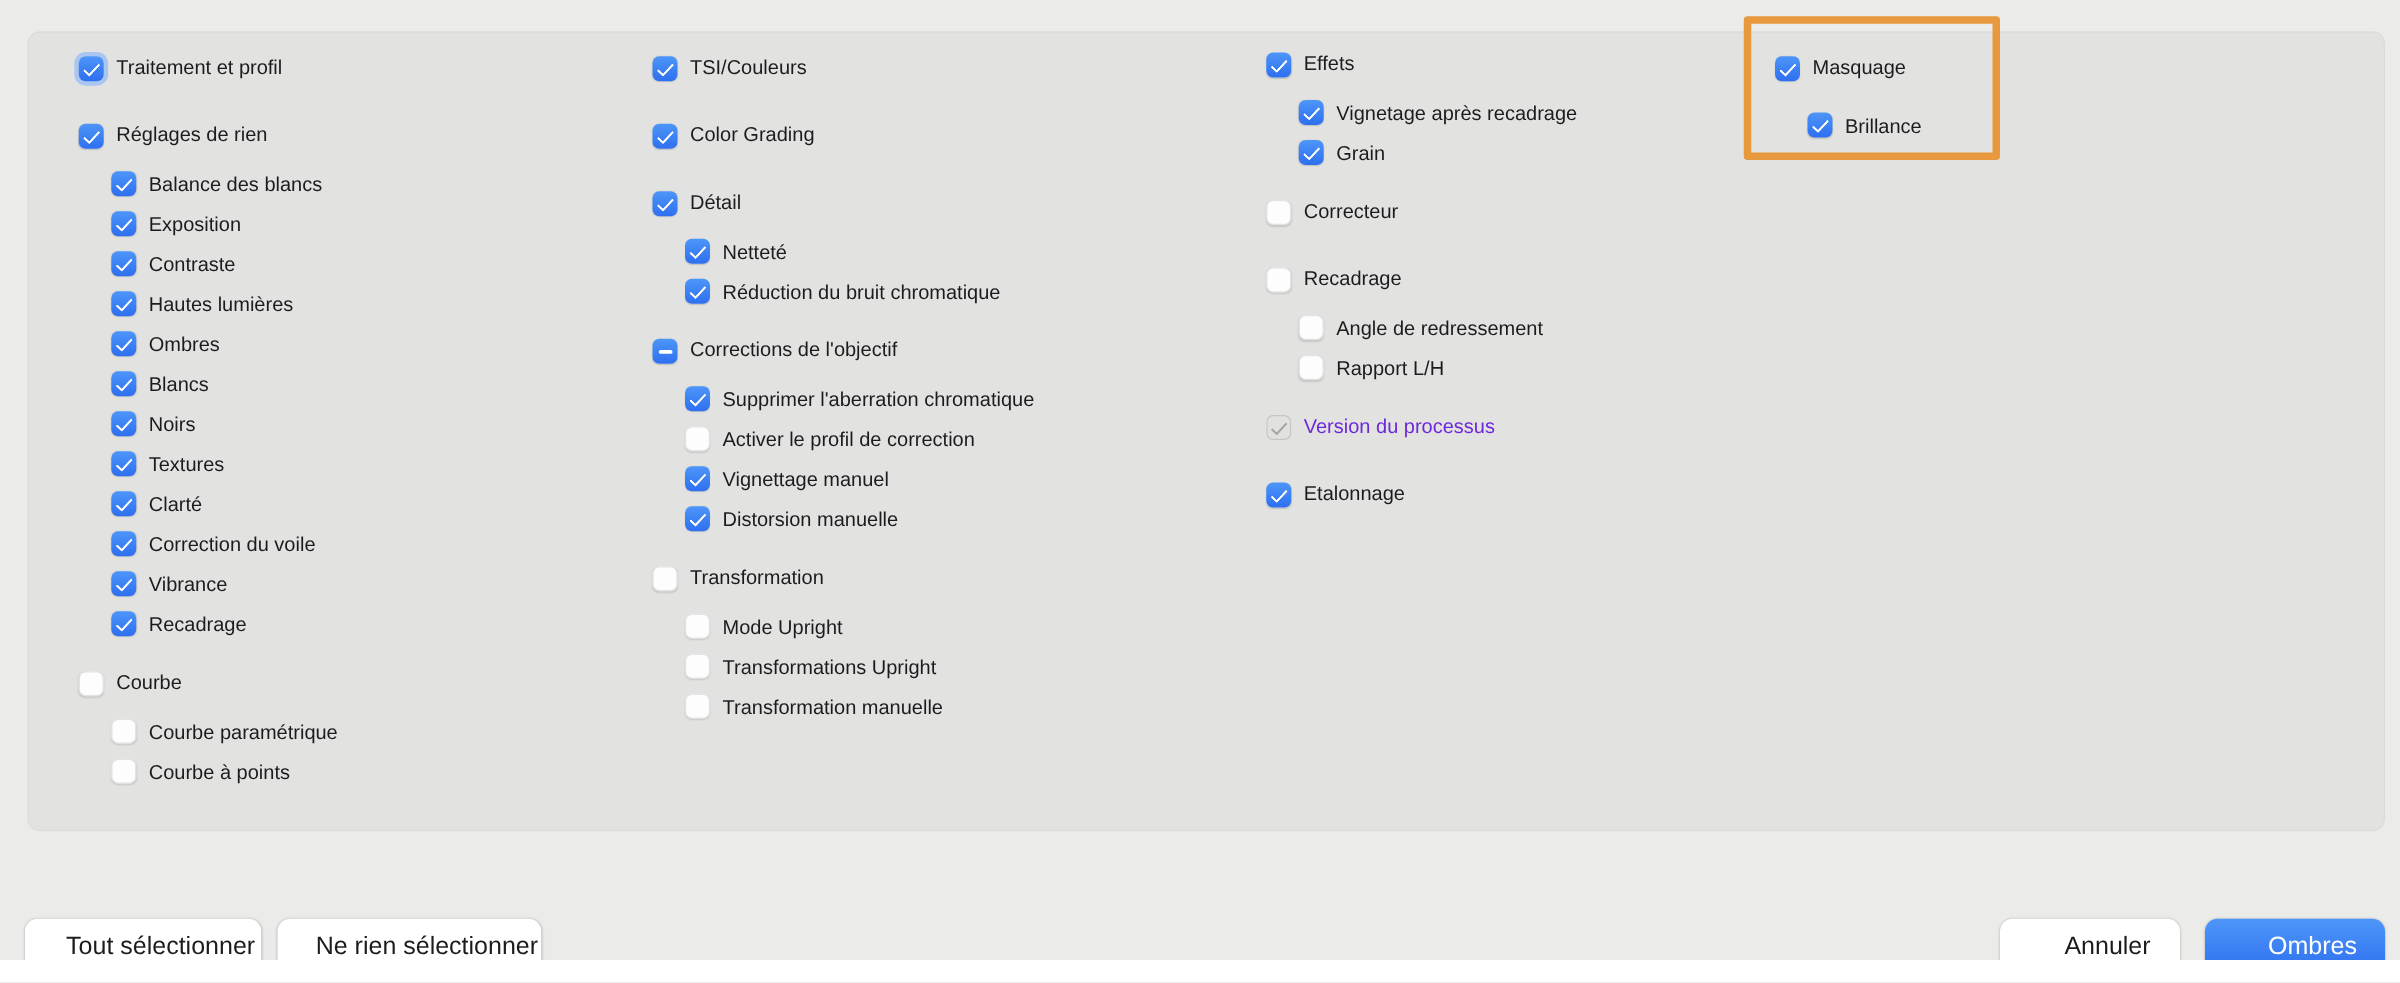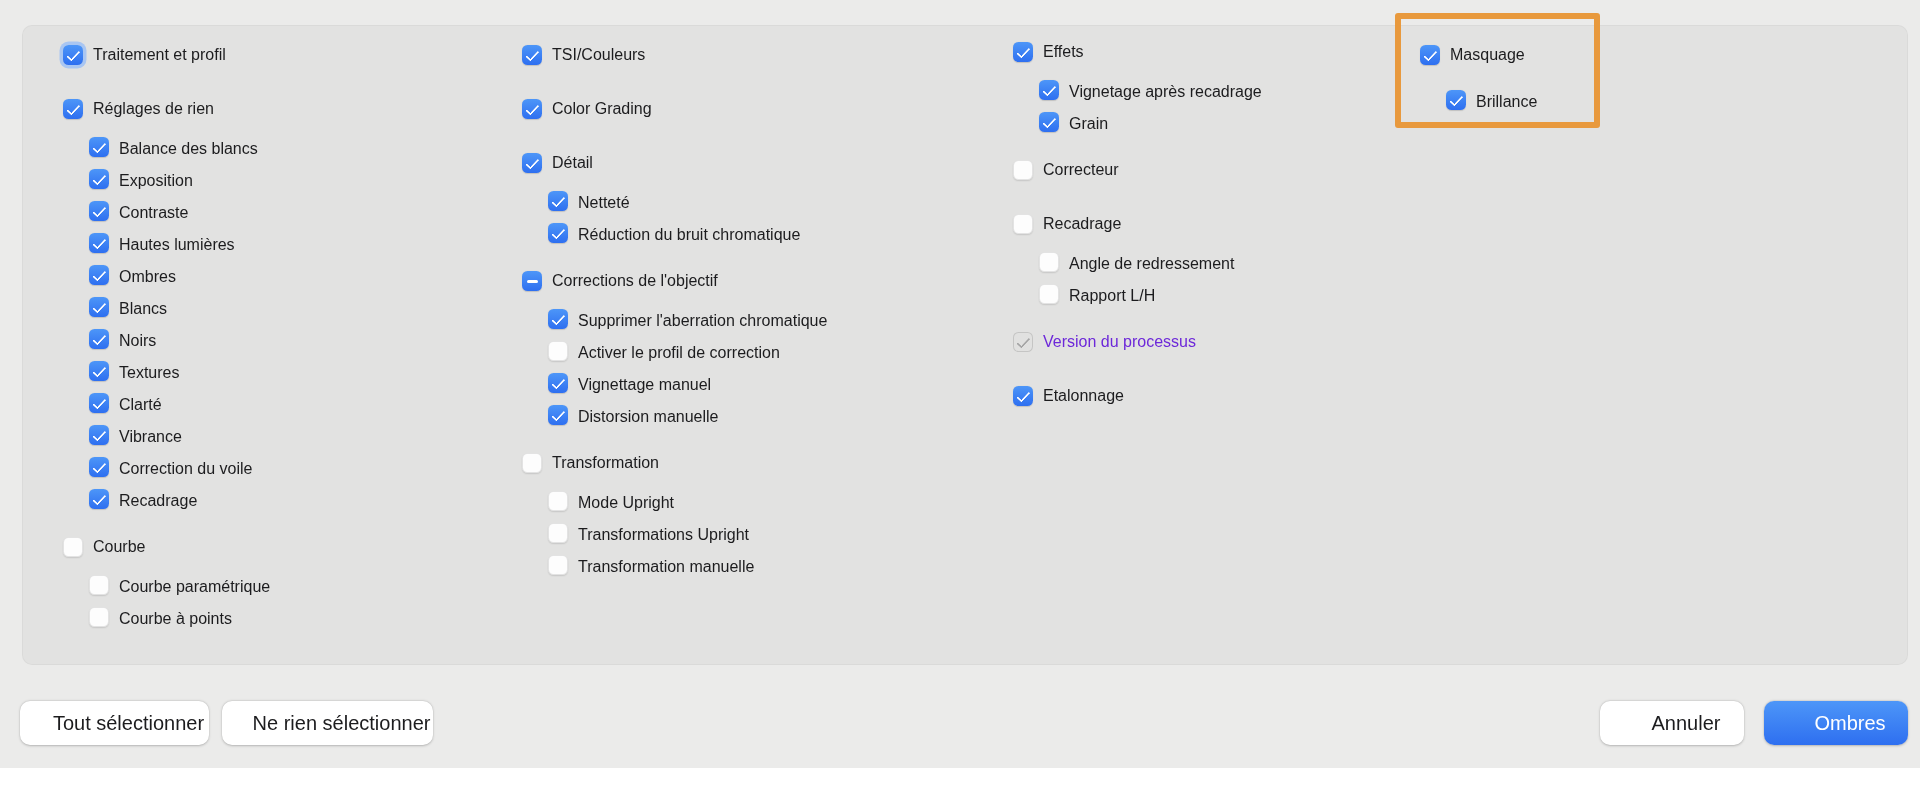--- a/index.html
+++ b/index.html
@@ -60,21 +60,21 @@
   }
   .cb.focused { box-shadow:0 0 0 3.5px #a9c6f2, 0 0.5px 1px rgba(0,0,0,0.15); }
 
   .highlight-box {
     position:absolute; left:1395px; top:13px; width:205px; height:115px;
     border:6px solid var(--highlight); border-radius:3px;
     pointer-events:none;
   }
 
   .btn {
-    position:absolute; top:701px; height:44px;
+    position:absolute; top:735px; height:44px;
     display:flex; align-items:center; justify-content:center;
     font-size:20px; border-radius:10px; cursor:default;
     background:#ffffff; color:#1c1c1e;
     box-shadow:0 0.5px 2.5px rgba(0,0,0,0.22), 0 0 0 0.5px rgba(0,0,0,0.04);
     padding-left:28px;
   }
   .btn-select-all  { left:20px;  width:189px; }
   .btn-select-none { left:222px; width:211px; }
   .btn-cancel      { left:1600px; width:144px; }
   .btn-primary {
@@ -133,25 +133,25 @@
         <div class="row indent">
           <span class="cb checked"></span>
           <span class="label">Textures</span>
         </div>
         <div class="row indent">
           <span class="cb checked"></span>
           <span class="label">Clarté</span>
         </div>
         <div class="row indent">
           <span class="cb checked"></span>
+          <span class="label">Correction du voile</span>
+        </div>
+        <div class="row indent">
+          <span class="cb checked"></span>
           <span class="label">Vibrance</span>
-        </div>
-        <div class="row indent">
-          <span class="cb checked"></span>
-          <span class="label">Correction du voile</span>
         </div>
         <div class="row indent">
           <span class="cb checked"></span>
           <span class="label">Recadrage</span>
         </div>
       </div>
       <div class="group">
         <div class="row">
           <span class="cb unchecked"></span>
           <span class="label">Courbe</span>

